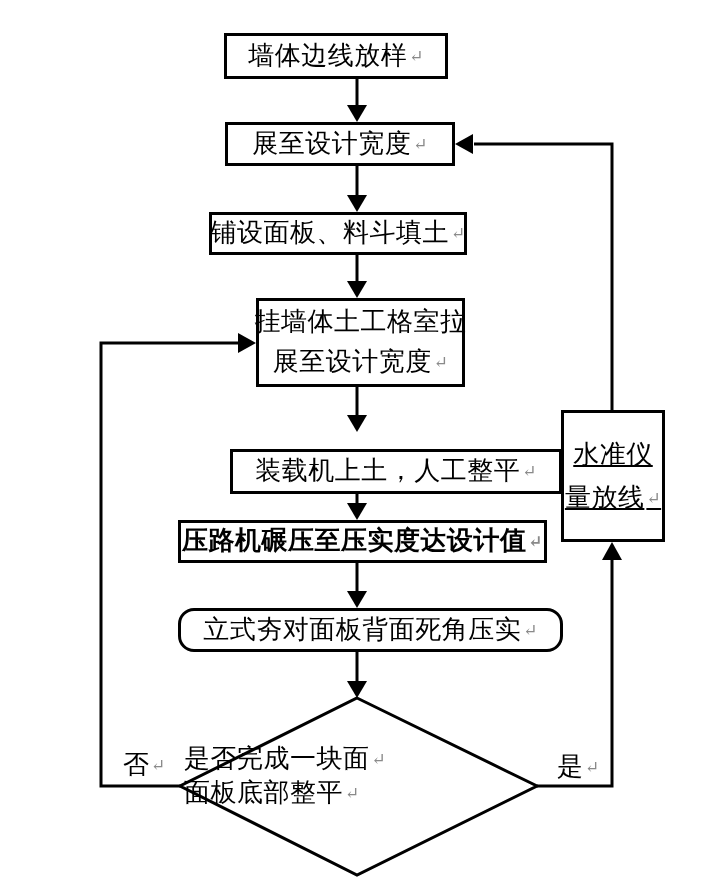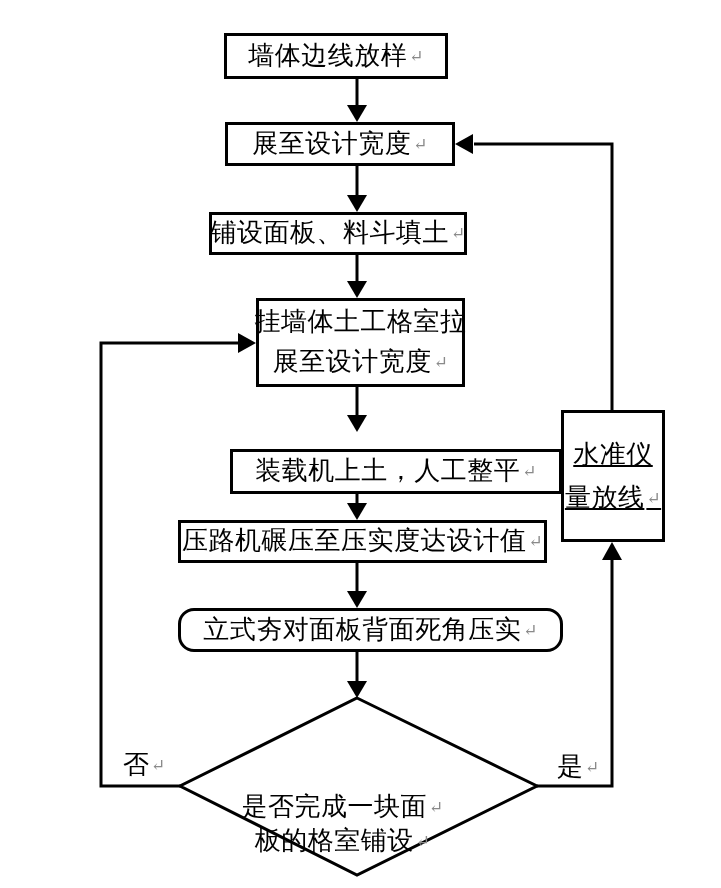--- a/index.html
+++ b/index.html
@@ -45,29 +45,27 @@
     white-space: nowrap;
   }
   .pmark {
     color: #8a8a8a;
     font-size: 17px;
     margin-left: 2px;
     vertical-align: 2px;
   }
   .diamond-text {
     position: absolute;
-    left: 164px;
+    left: 184px;
     top: 742px;
     width: 357px;
-    text-align: center;
     font-size: 26px;
     line-height: 33px;
     letter-spacing: 0.5px;
     white-space: nowrap;
-    margin-top: 48px;
   }
   .survey-box {
     line-height: 43px;
   }
 </style>
 </head>
 <body>
 
 <div class="canvas">
 
@@ -134,35 +132,35 @@
 
   <div class="box" style="left:256px; top:298px; width:209px; height:89px; line-height:40px;">
     <div><span>挂墙体土工格室拉</span></div>
     <div><span>展至设计宽度</span><span class="pmark">↵</span></div>
   </div>
 
   <div class="box" style="left:230px; top:449px; width:332px; height:45px;">
     <div><span>装载机上土，人工整平</span><span class="pmark">↵</span></div>
   </div>
 
-  <div class="box" style="left:178px; top:520px; width:369px; height:43px;">
+  <div class="box" style="left:178px; top:520px; width:369px; height:43px;font-weight:bold;">
     <div><span>压路机碾压至压实度达设计值</span><span class="pmark">↵</span></div>
   </div>
 
   <div class="box" style="left:178px; top:608px; width:385px; height:44px;border-radius:16px;">
     <div><span>立式夯对面板背面死角压实</span><span class="pmark">↵</span></div>
   </div>
 
   <div class="box survey-box" style="left:561px; top:410px; width:104px; height:132px;text-decoration:underline;">
     <div><span>水准仪</span></div>
     <div><span>量放线</span><span class="pmark">↵</span></div>
   </div>
 
   <div class="diamond-text">
     <div><span>是否完成一块面</span><span class="pmark">↵</span></div>
-    <div><span>板的格室铺设</span><span class="pmark">↵</span></div>
+    <div><span>面板底部整平</span><span class="pmark">↵</span></div>
   </div>
 
   <div class="label" style="left:123px; top:751px;"><span>否</span><span class="pmark">↵</span></div>
 
   <div class="label" style="left:557px; top:753px;"><span>是</span><span class="pmark">↵</span></div>
 
 </div>
 
 </body></html>

